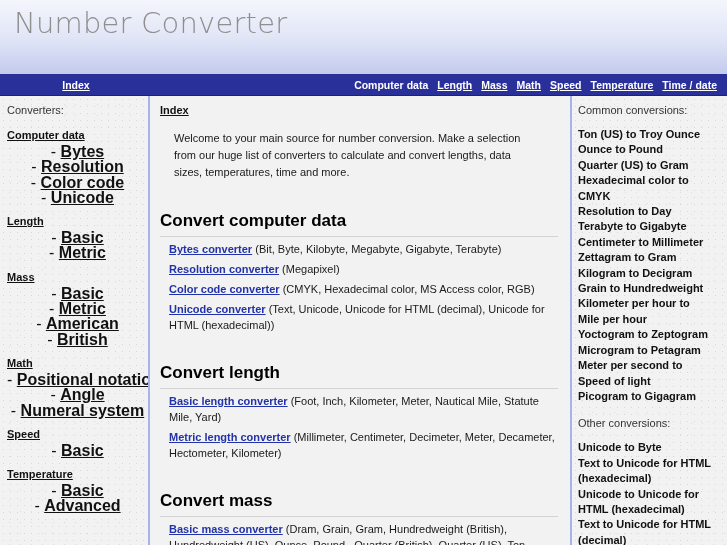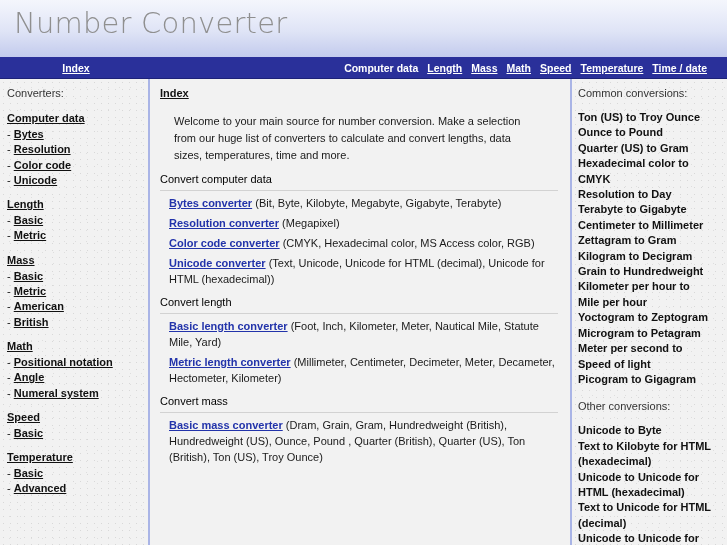--- a/index.html
+++ b/index.html
@@ -11,21 +11,21 @@
     height: 545px;
     overflow: hidden;
     background: #ffffff;
     font-family: "Liberation Sans", sans-serif;
     font-size: 11px;
     color: #000000;
   }
 
   
   .banner {
-    height: 57px;
+    height: 74px;
     background: linear-gradient(to bottom, #f4f6fc 0%, #eceffa 22%, #dfe4f6 55%, #ccd3f0 85%, #c3cbee 100%);
     position: relative;
     overflow: hidden;
   }
   .banner-title {
     position: absolute;
     left: 14px;
     top: 6px;
     font-family: "DejaVu Sans", sans-serif;
     font-size: 29px;
@@ -45,21 +45,21 @@
     border-bottom: 1px solid #1d2278;
   }
   .nav-left {
     width: 152px;
     flex: 0 0 152px;
     text-align: center;
   }
   .nav-right {
     flex: 1 1 auto;
     text-align: right;
-    padding-right: 20px;
+    padding-right: 10px;
     white-space: nowrap;
   }
   .nav-link {
     color: #ffffff;
     font-size: 10.5px;
     font-weight: bold;
     text-decoration: underline;
     cursor: pointer;
     margin-left: 9px;
     display: inline-block;
@@ -122,24 +122,25 @@
     font-size: 11px;
     font-weight: bold;
     color: #111111;
     text-decoration: underline;
     cursor: pointer;
     display: inline-block;
     margin-bottom: 2px;
     line-height: 14px;
   }
   .side-item {
-    font-size: 11px;
+    font-size: 16px;
     line-height: 15.3px;
     color: #111111;
     white-space: nowrap;
+    text-align: center;
   }
   .side-item .dash { text-decoration: none; }
   .side-item a {
     color: #111111;
     font-weight: bold;
     text-decoration: underline;
     cursor: pointer;
   }
 
   
@@ -151,23 +152,23 @@
     cursor: pointer;
     display: inline-block;
   }
   .intro {
     margin: 14px 18px 0 14px;
     font-size: 11px;
     line-height: 17px;
     color: #1a1a1a;
   }
   .section-head {
-    margin-top: 9px;
-    font-size: 11px;
-    font-weight: normal;
+    margin-top: 30px;
+    font-size: 17px;
+    font-weight: bold;
     color: #000000;
   }
   .rule {
     height: 1px;
     background: #d2d2d2;
     margin: 5px 0 0 0;
   }
   .entry {
     margin: 4px 0 0 9px;
     font-size: 11px;
@@ -261,20 +262,20 @@
         <a class="right-link">Kilometer per hour to Mile per hour</a>
         <a class="right-link">Yoctogram to Zeptogram</a>
         <a class="right-link">Microgram to Petagram</a>
         <a class="right-link">Meter per second to Speed of light</a>
         <a class="right-link">Picogram to Gigagram</a>
       </div>
     <div class="right-gap"></div>
     <div class="right-caption">Other conversions:</div>
     <div>
         <a class="right-link">Unicode to Byte</a>
-        <a class="right-link">Text to Kilobyte for HTML (hexadecimal)</a>
+        <a class="right-link">Text to Unicode for HTML (hexadecimal)</a>
         <a class="right-link">Unicode to Unicode for HTML (hexadecimal)</a>
         <a class="right-link">Text to Unicode for HTML (decimal)</a>
         <a class="right-link">Unicode to Unicode for</a>
       </div>
   </div>
 
 </div>
 
 </body></html>

